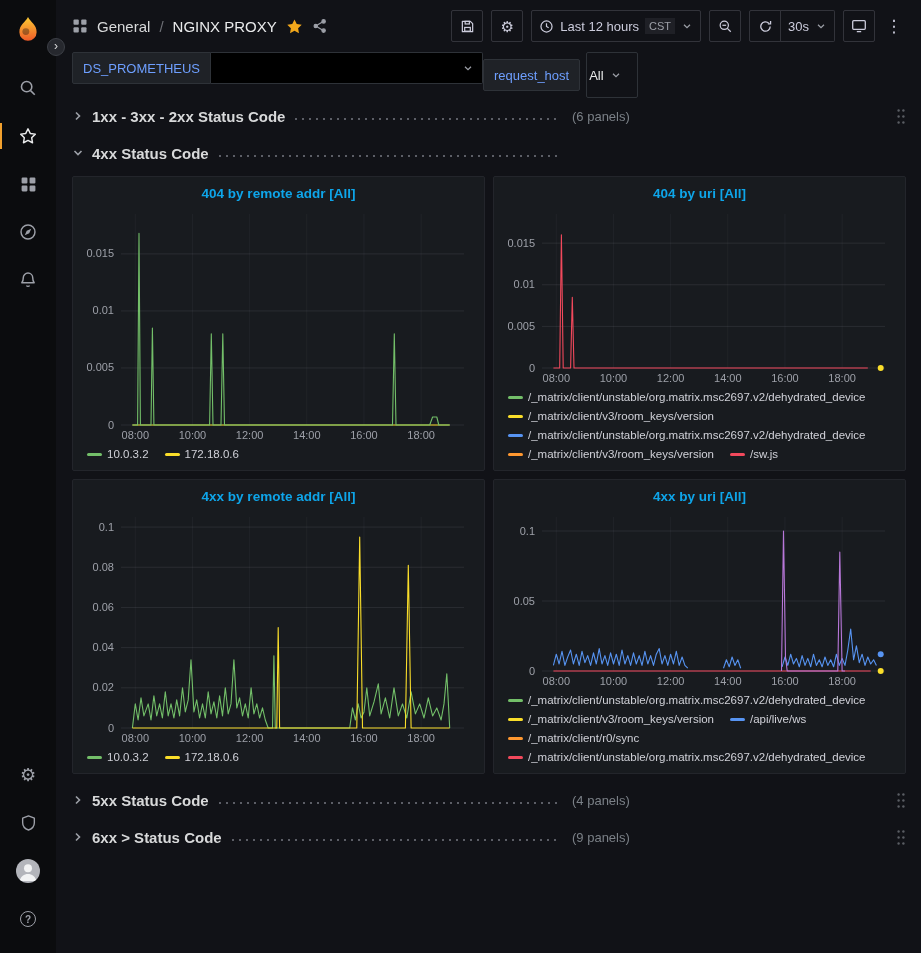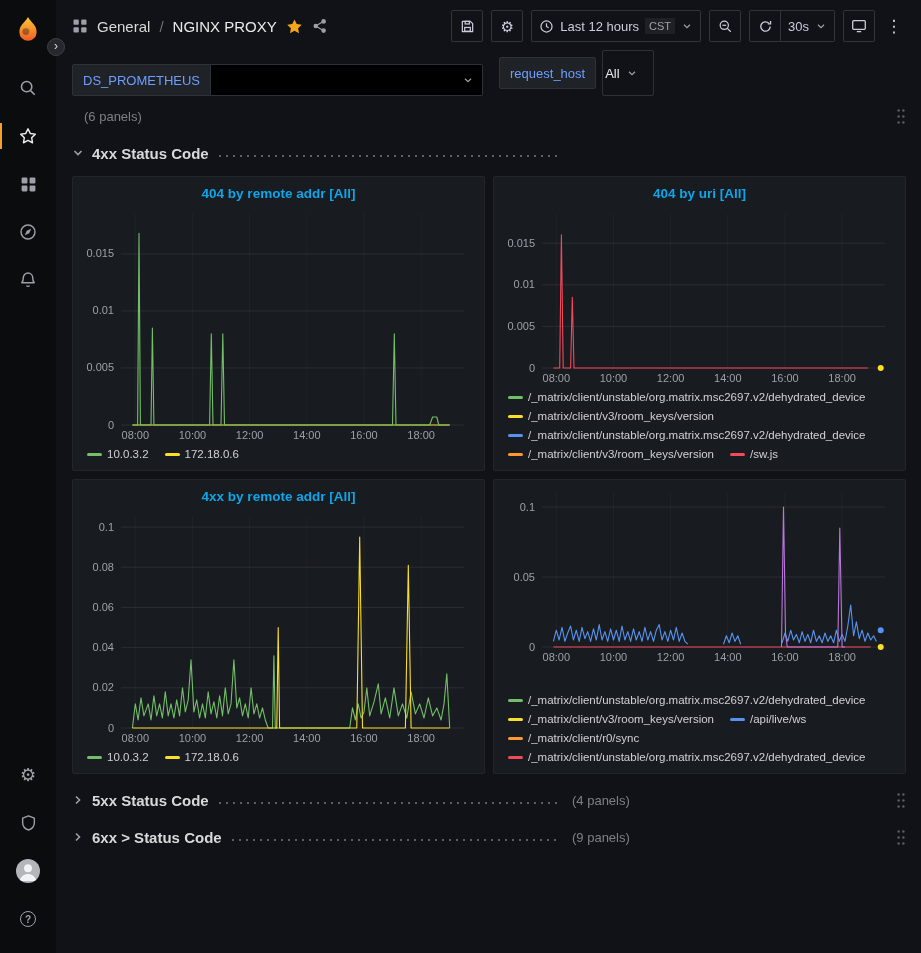--- a/index.html
+++ b/index.html
@@ -64,21 +64,21 @@
   }
   .btn .ic { display:flex; color:#ccccdc; }
   .btn-group { display:flex; }
   .btn-group .btn:first-child { border-radius:2px 0 0 2px; }
   .btn-group .btn + .btn { border-left:0; border-radius:0 2px 2px 0; }
   .tz-pill { font-size:11px; color:#9da0a8; background:rgba(204,204,220,0.08); padding:2px 4px; border-radius:0; }
   .kebab-btn { border:none; background:none; color:#ccccdc; font-size:17px; width:22px; height:32px; cursor:pointer; font-family:inherit; }
   .chev { display:flex; color:#9da0a8; }
 
   
-  .varbar { height:44px; flex-shrink:0; display:flex; align-items:flex-end; padding:0 16px; gap:16px; }
+  .varbar { height:44px; flex-shrink:0; display:flex; align-items:flex-start; padding:0 16px; }
   .var-group { display:flex; align-items:center; }
   .var-label {
     height:32px; display:flex; align-items:center; padding:0 10px;
     background:#1f2227; border:1px solid #2e3238; color:#6e9fff; font-size:13px; cursor:pointer;
     border-radius:2px 0 0 2px; white-space:nowrap;
   }
   .var-label.solo { border-radius:2px; }
   .var-value-redacted {
     width:272px; height:32px; background:#000; border:1px solid #2e3238; border-left:0;
     display:flex; align-items:center; justify-content:flex-end; padding:0 8px; cursor:pointer;
@@ -322,20 +322,29 @@
                 <path d="M3.5 5.5 7 9l3.5-3.5"></path>
               </svg>
           </span>
         </span>
       </div>
     </div>
 
     <div class="dash">
 
       <div class="row-head">
+        <div class="row-lead">
+          <span class="row-chev">
+            <svg width="12" height="12" viewBox="0 0 12 12" fill="none" stroke="currentColor" stroke-width="1.6">
+                <polyline points="4,2.5 7.5,6 4,9.5"></polyline>
+              </svg>
+          </span>
+          <span class="row-title">1xx - 3xx - 2xx Status Code</span>
+          <span class="row-dots"></span>
+        </div>
         <span class="row-count">(6 panels)</span>
         <span class="row-handle">
           <svg width="10" height="17" viewBox="0 0 10 17" fill="currentColor">
             <circle cx="2.6" cy="2.5" r="1.2"></circle>
               <circle cx="7.4" cy="2.5" r="1.2"></circle>
             <circle cx="2.6" cy="8.5" r="1.2"></circle>
               <circle cx="7.4" cy="8.5" r="1.2"></circle>
             <circle cx="2.6" cy="14.5" r="1.2"></circle>
               <circle cx="7.4" cy="14.5" r="1.2"></circle>
           </svg>
@@ -482,20 +491,21 @@
                 <span class="swatch" style="background:#73BF69"></span>
                 <span>10.0.3.2</span>
               </span>
               <span class="item">
                 <span class="swatch" style="background:#FADE2A"></span>
                 <span>172.18.0.6</span>
               </span>
             </div>
         </section>
         <section class="panel">
+          <div class="panel-title">4xx by uri [All]</div>
           <div class="chart">
               <svg width="391" height="180">
                 <line x1="38" y1="162" x2="381" y2="162" stroke="rgba(204,204,220,0.10)"></line>
                 <text class="tk" x="31" y="165.5" text-anchor="end">0</text>
                 <line x1="38" y1="92" x2="381" y2="92" stroke="rgba(204,204,220,0.10)"></line>
                 <text class="tk" x="31" y="95.5" text-anchor="end">0.05</text>
                 <line x1="38" y1="21.999999999999986" x2="381" y2="21.999999999999986" stroke="rgba(204,204,220,0.10)"></line>
                 <text class="tk" x="31" y="25.499999999999986" text-anchor="end">0.1</text>
                 <line x1="52.291666666666664" y1="8" x2="52.291666666666664" y2="162" stroke="rgba(204,204,220,0.05)"></line>
                 <text class="tk" x="52.291666666666664" y="176" text-anchor="middle">08:00</text>

